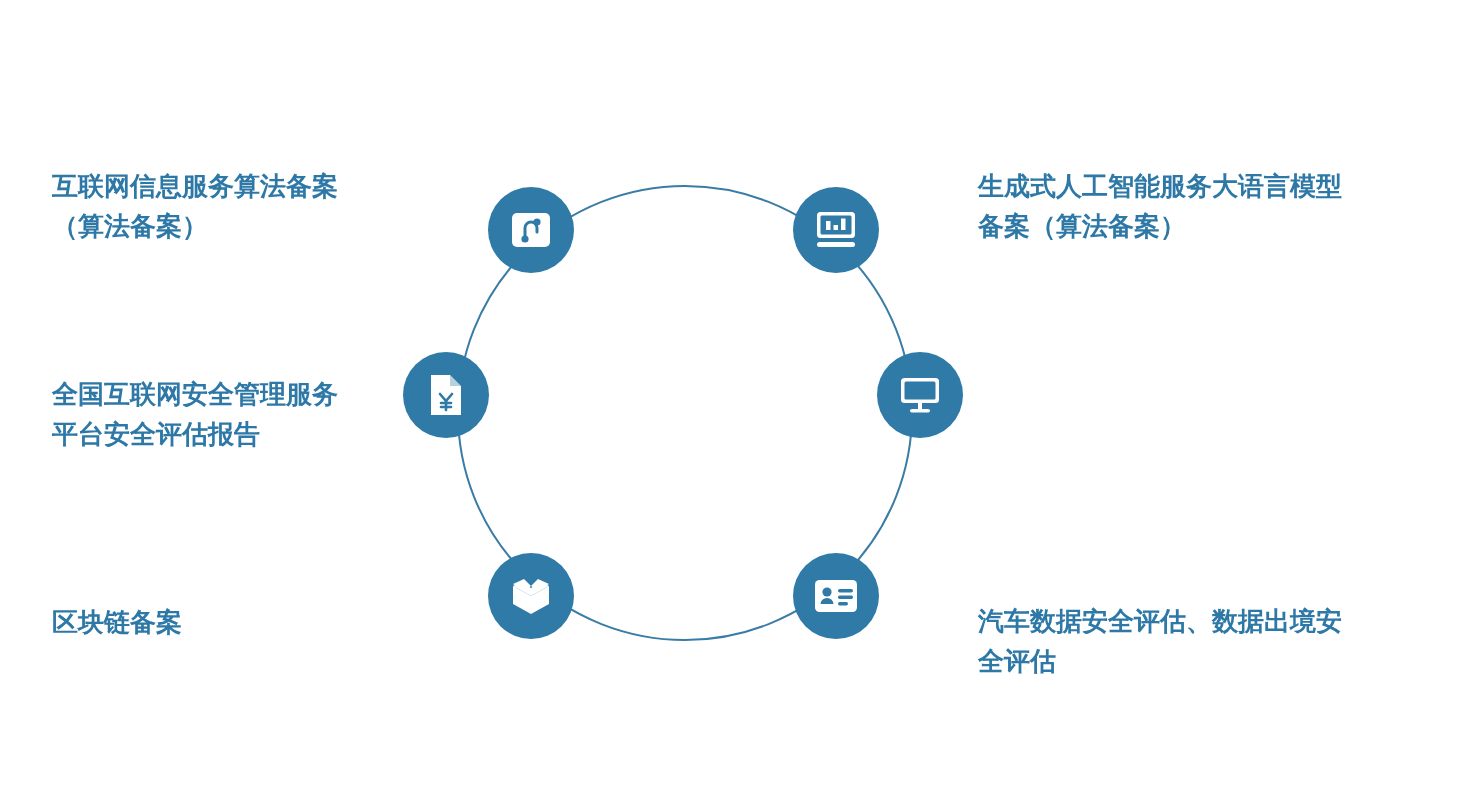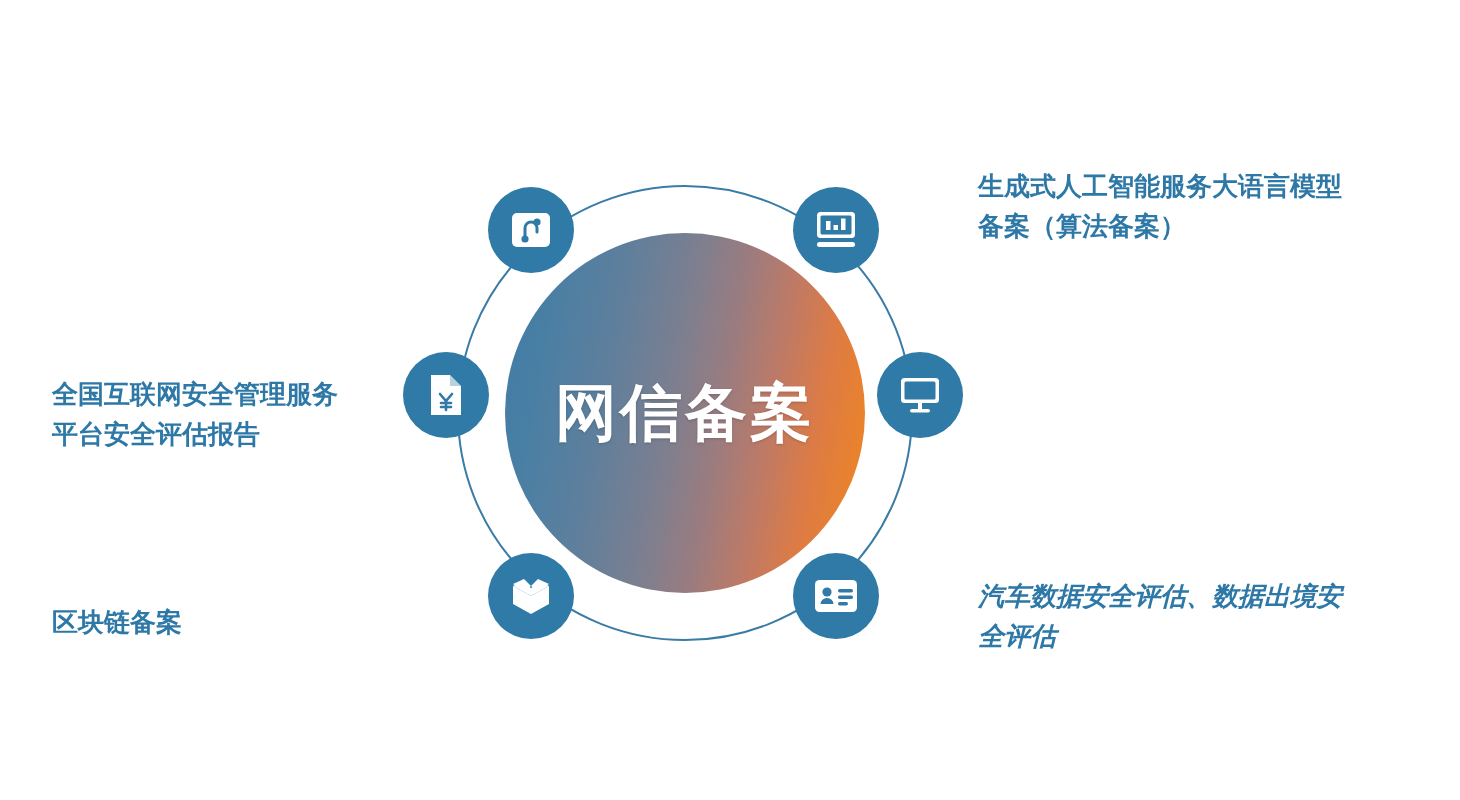--- a/index.html
+++ b/index.html
@@ -78,34 +78,31 @@
     white-space:pre-line;
   }
   .label.left  { left:52px;  width:400px; text-align:left; }
   .label.right { left:978px; width:450px; text-align:left; }
 
   .lbl-1 { top:166px; }
   .lbl-2 { top:374px; }
   .lbl-3 { top:602px; }
   .lbl-4 { top:166px; }
   .lbl-5 { top:366px; }
-  .lbl-6 { top:576px;font-style:italic; }
+  .lbl-6 { top:601px; }
 </style>
 </head>
 <body>
 
 <div id="stage">
 
   <svg id="ring-svg" viewBox="0 0 1460 800" xmlns="http://www.w3.org/2000/svg">
     <circle cx="685" cy="413" r="227" fill="none" stroke="#3a7ca5" stroke-width="2"></circle>
   </svg>
 
-  <div class="hub">
-    <div class="hub-label">网信备案</div>
-  </div>
 
   <div class="node node-tl">
     <span>
       <svg width="44" height="44" viewBox="0 0 44 44">
         <rect x="3" y="5" width="38" height="34" rx="5" ry="5" fill="#ffffff"></rect>
         <path d="M16 30 V20 a6 6 0 0 1 12 0 V24" fill="none" stroke="#2f7aa6" stroke-width="3" stroke-linecap="round"></path>
         <circle cx="16" cy="31" r="3.6" fill="#2f7aa6"></circle>
         <circle cx="28" cy="14" r="3.6" fill="#2f7aa6"></circle>
       </svg>
     </span>
@@ -169,20 +166,22 @@
         <rect x="3" y="3" width="42" height="32" rx="4.5" ry="4.5" fill="#ffffff"></rect>
         <circle cx="15" cy="15" r="4.6" fill="#2f7aa6"></circle>
         <path d="M8.5 27 a6.5 6 0 0 1 13 0 Z" fill="#2f7aa6"></path>
         <rect x="26" y="12" width="15" height="3.4" rx="1.7" ry="1.7" fill="#2f7aa6"></rect>
         <rect x="26" y="18.5" width="15" height="3.4" rx="1.7" ry="1.7" fill="#2f7aa6"></rect>
         <rect x="26" y="25" width="10" height="3.4" rx="1.7" ry="1.7" fill="#2f7aa6"></rect>
       </svg>
     </span>
   </div>
 
+  <div class="label left  lbl-1">互联网信息服务算法备案
+（算法备案）</div>
 
   <div class="label left  lbl-2">全国互联网安全管理服务
 平台安全评估报告</div>
 
   <div class="label left  lbl-3">区块链备案</div>
 
   <div class="label right lbl-4">生成式人工智能服务大语言模型
 备案（算法备案）</div>
 
 

